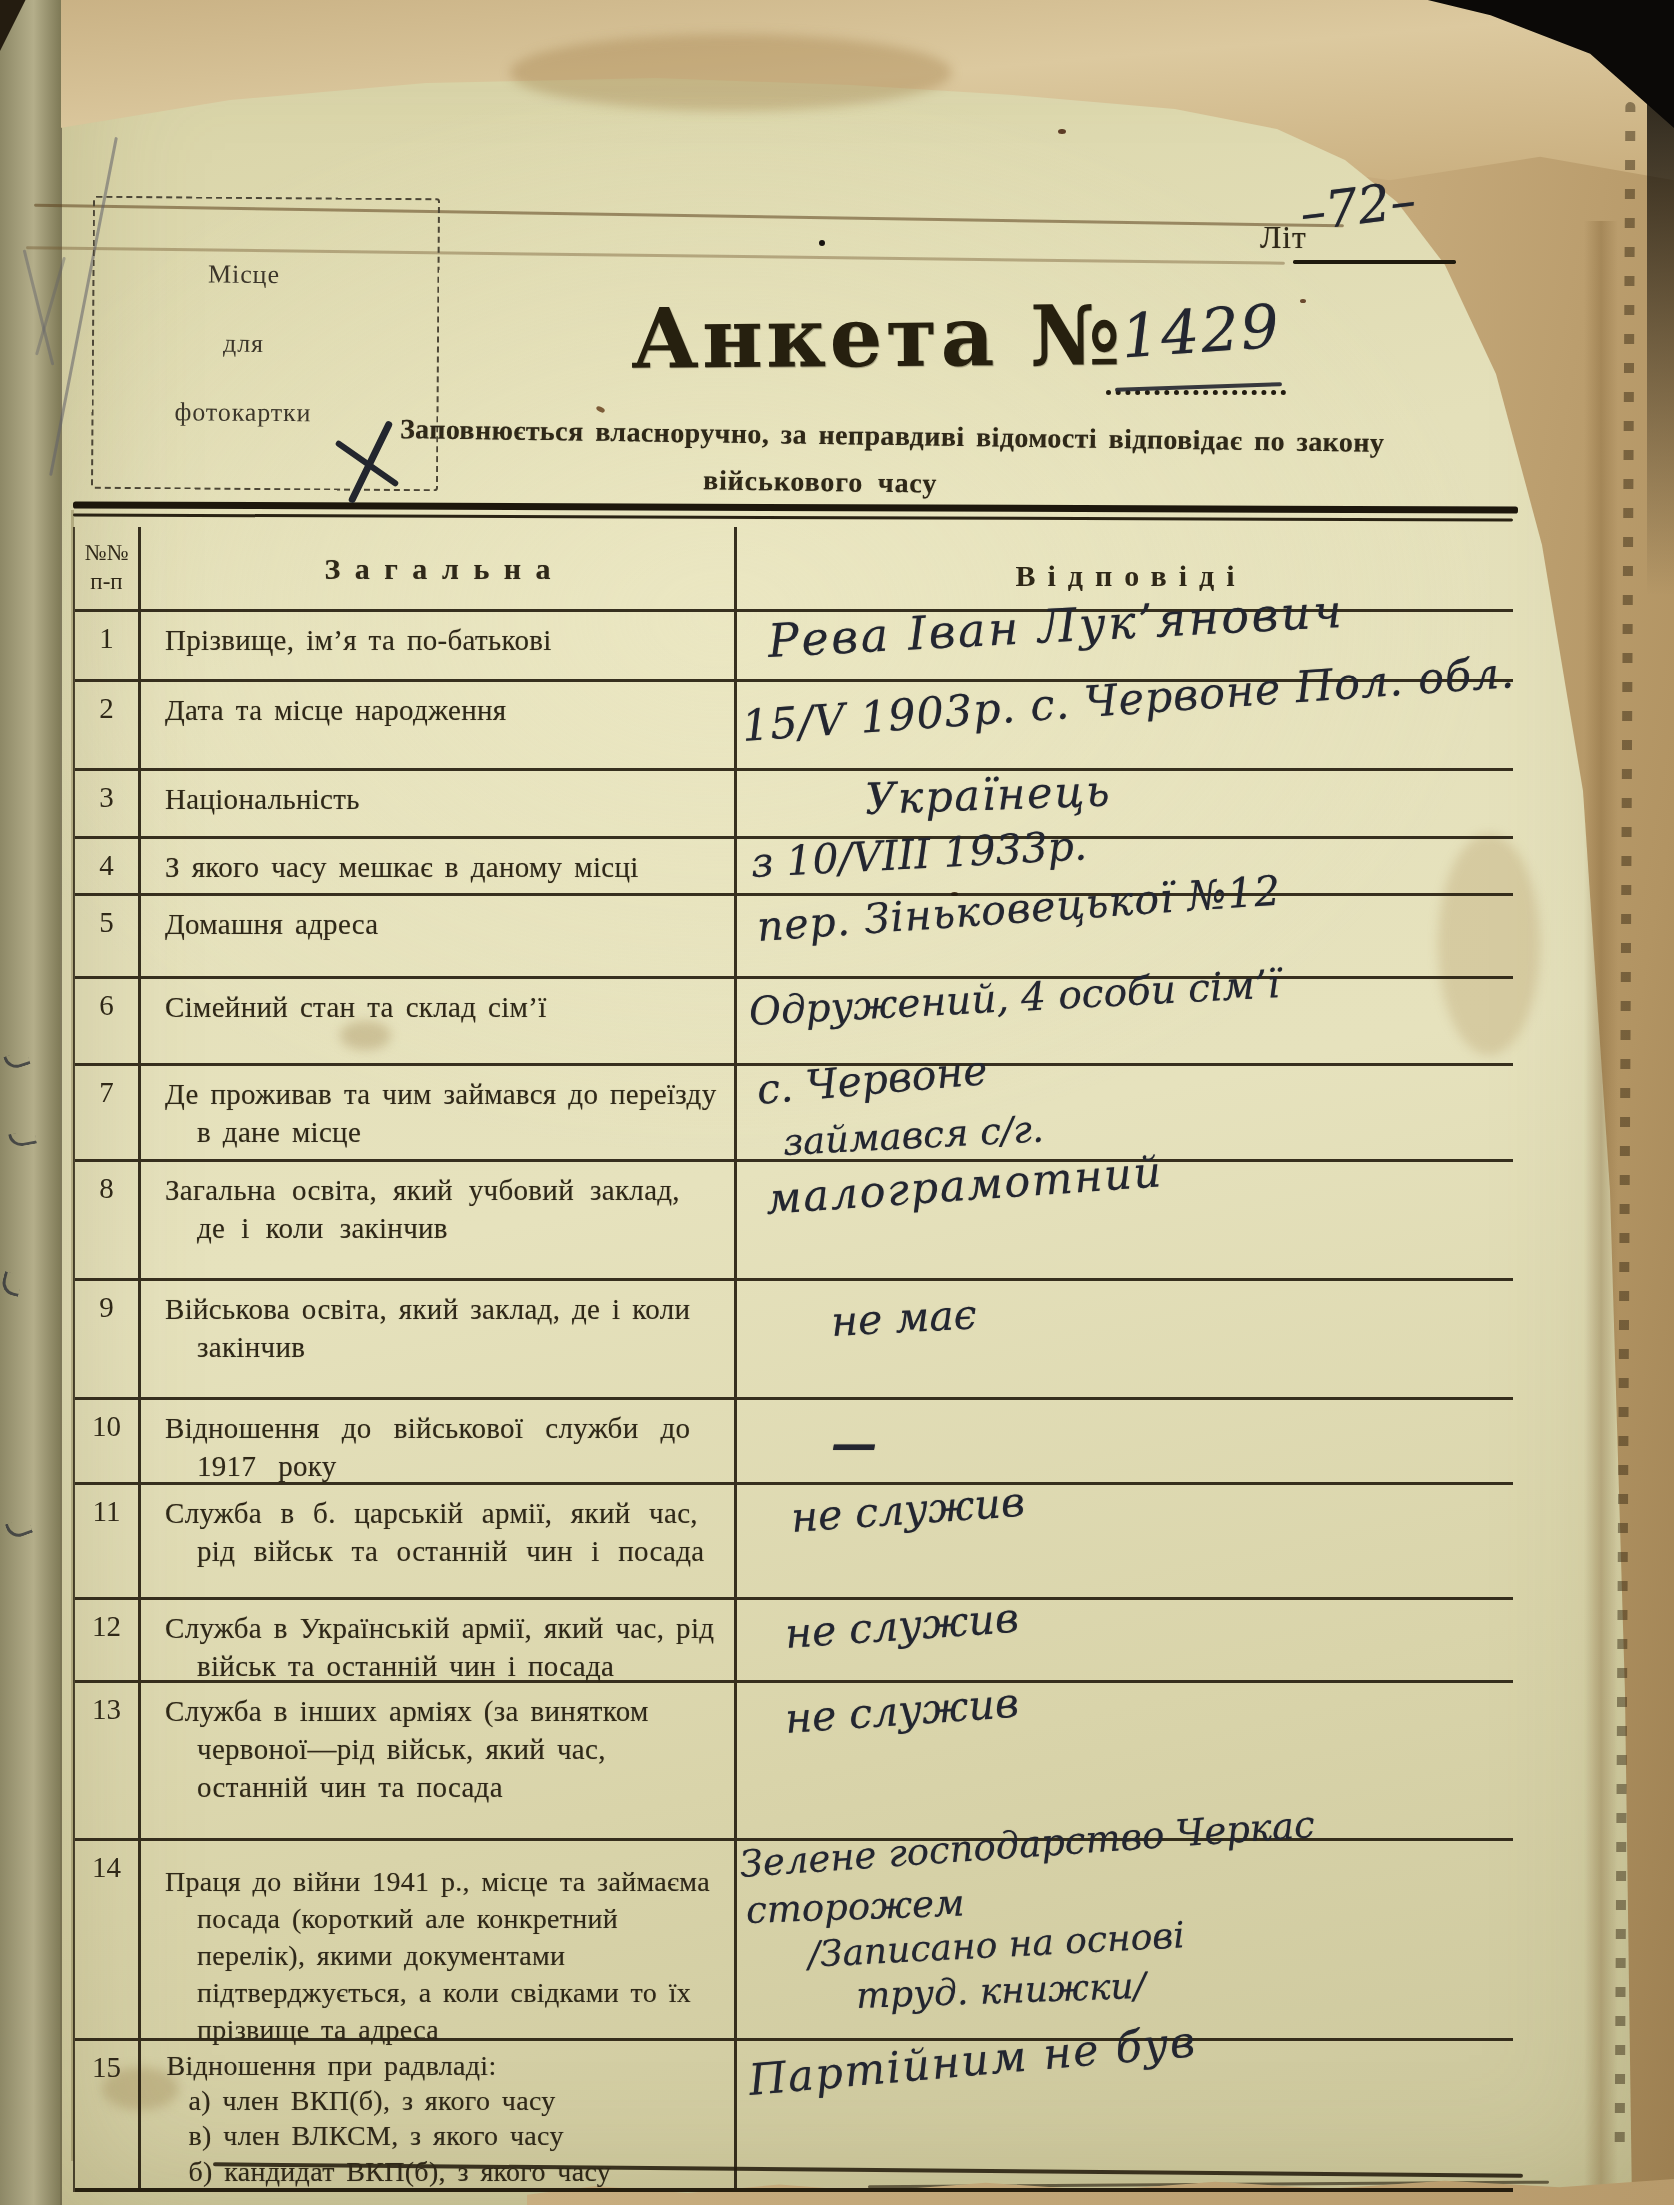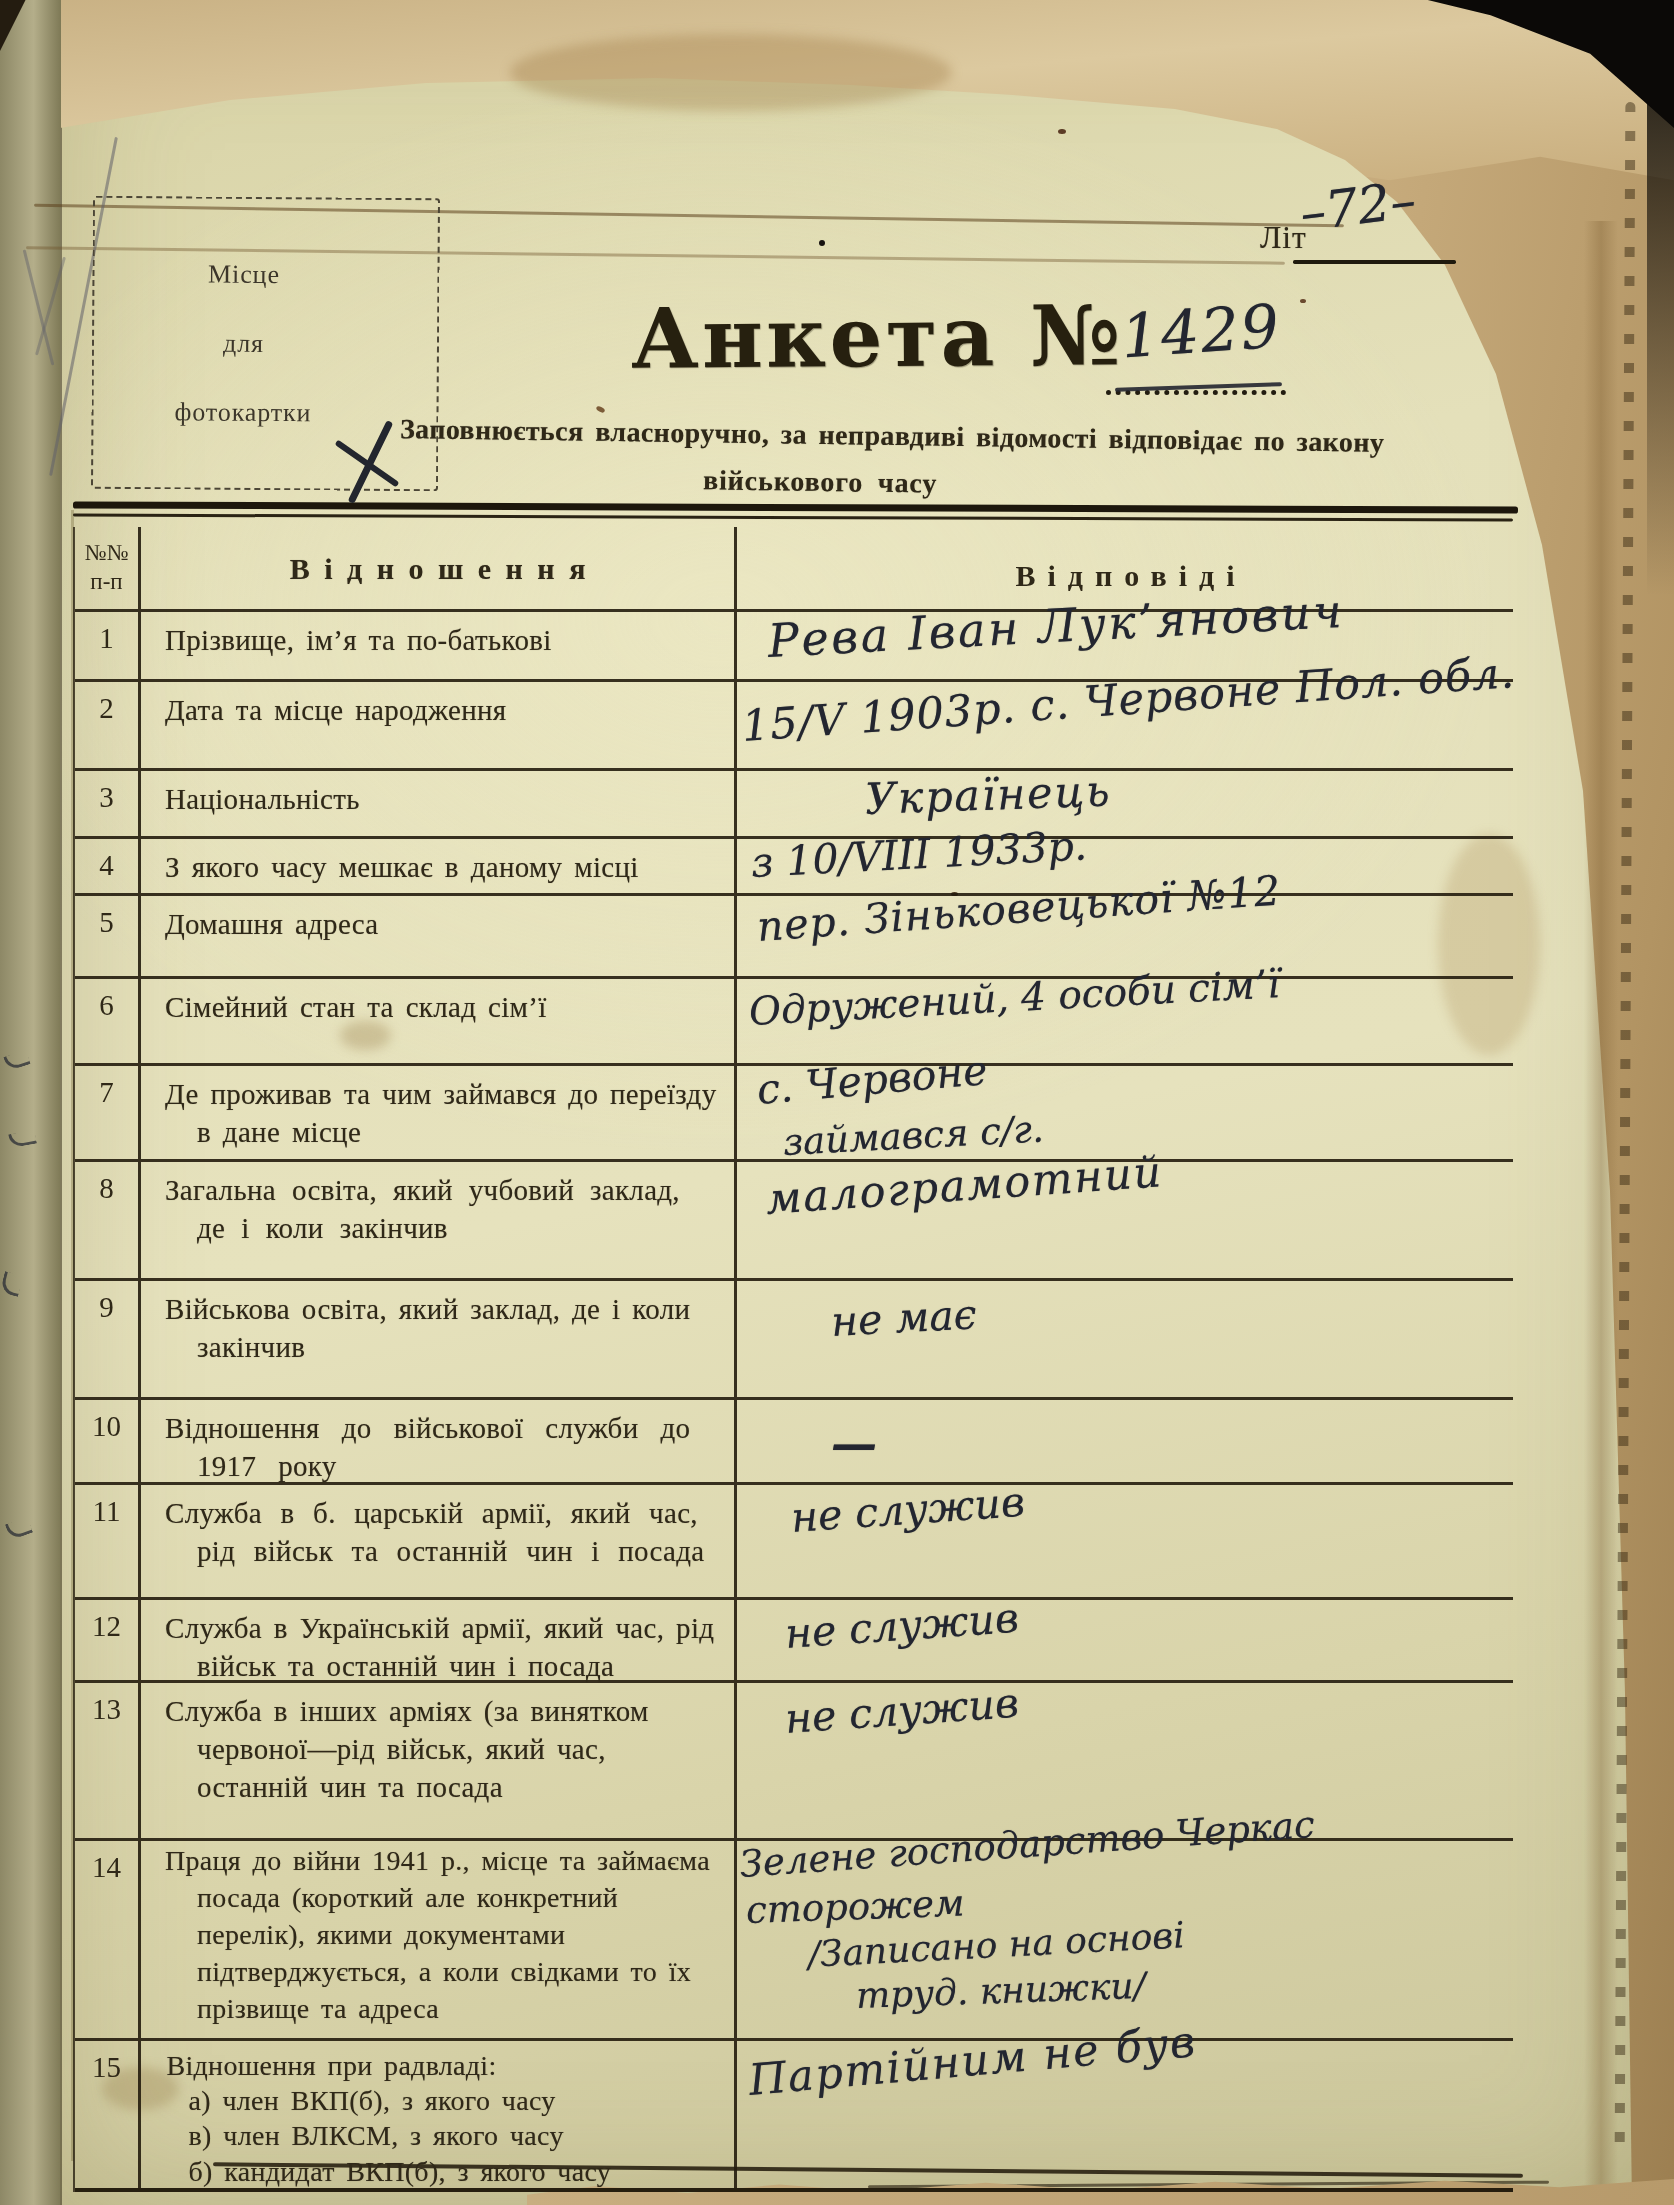--- a/index.html
+++ b/index.html
@@ -136,21 +136,21 @@
   .hdr-q-label { letter-spacing:14.5px; padding-left:14.5px; font-weight:bold; }
   .hdr-a-label { letter-spacing:12px; padding-left:12px; font-weight:bold; margin-top:15.3px; }
   .al { display:block; transform-origin:left center; }
   
   .r1{height:70px}.r2{height:89px}.r3{height:68px}.r4{height:57px}.r5{height:83px}
   .r6{height:87px}.r7{height:96px}.r8{height:119px}.r9{height:119px}.r10{height:85px}
   .r11{height:115px}.r12{height:83px}.r13{height:158px}.r14{height:200px}.r15{height:151px; border-bottom:4.3px solid rgba(30,22,8,.95)}
   .r8 .cell-q{word-spacing:8.5px}
   .r10 .cell-q{word-spacing:14.5px}
   .r11 .cell-q{word-spacing:11px}
-  .r14 .cell-q{font-size:28px; line-height:1.32; padding-top:2px}
+  .r14 .cell-q{font-size:28px; line-height:1.32; padding-top:23px}
   .r15 .cell-q{font-size:28px; line-height:1.26; padding-top:6.8px; text-indent:0; padding-left:25.5px}
   .r15 .q-item{padding-left:22px}
   
   .r1 .al0{font-size:46px; margin:1.7px 0 0 31px;  transform:rotate(-3deg); letter-spacing:2.6px}
   .r2 .al0{font-size:43px; margin:18.7px 0 0 5.1px;  transform:rotate(-4deg); letter-spacing:0.9px}
   .r3 .al0{font-size:43px; margin:3.4px 0 0 128px; transform:rotate(-2deg); letter-spacing:1.7px}
   .r4 .al0{font-size:41px; margin:0 0 0 13.6px;    transform:rotate(-3deg)}
   .r5 .al0{font-size:41px; margin:6.8px 0 0 20.4px;  transform:rotate(-4deg); letter-spacing:0.9px}
   .r6 .al0{font-size:39px; margin:10.2px 0 0 12px; transform:rotate(-3deg)}
   .r7 .al0{font-size:41px; margin:0 0 0 20.4px;    transform:rotate(-5deg)}
@@ -231,21 +231,21 @@
   <div class="rule-a"></div>
   <div class="rule-b"></div>
 
   <div class="qtable">
     <div class="row hdr">
       <div class="cell-num">
         <div>№№</div>
         <div>п-п</div>
       </div>
       <div class="cell-q">
-        <span class="hdr-q-label">Відношення</span>
+        <span class="hdr-q-label">Загальна</span>
       </div>
       <div class="cell-a">
         <span class="hdr-a-label">Відповіді</span>
       </div>
     </div>
 
     <div class="row r1">
       <div class="cell-num">1</div>
       <div class="cell-q print">Прізвище, ім’я та по-батькові</div>
       <div class="cell-a">

